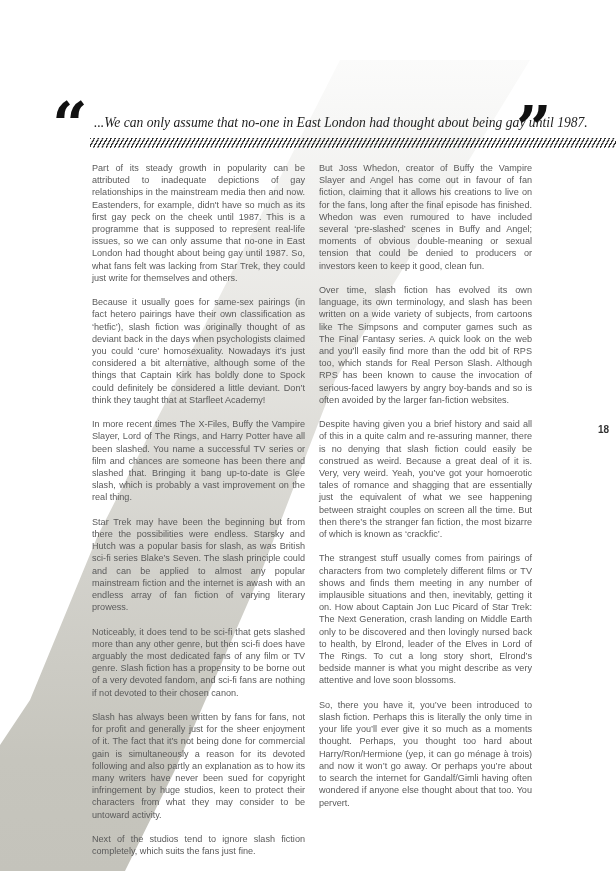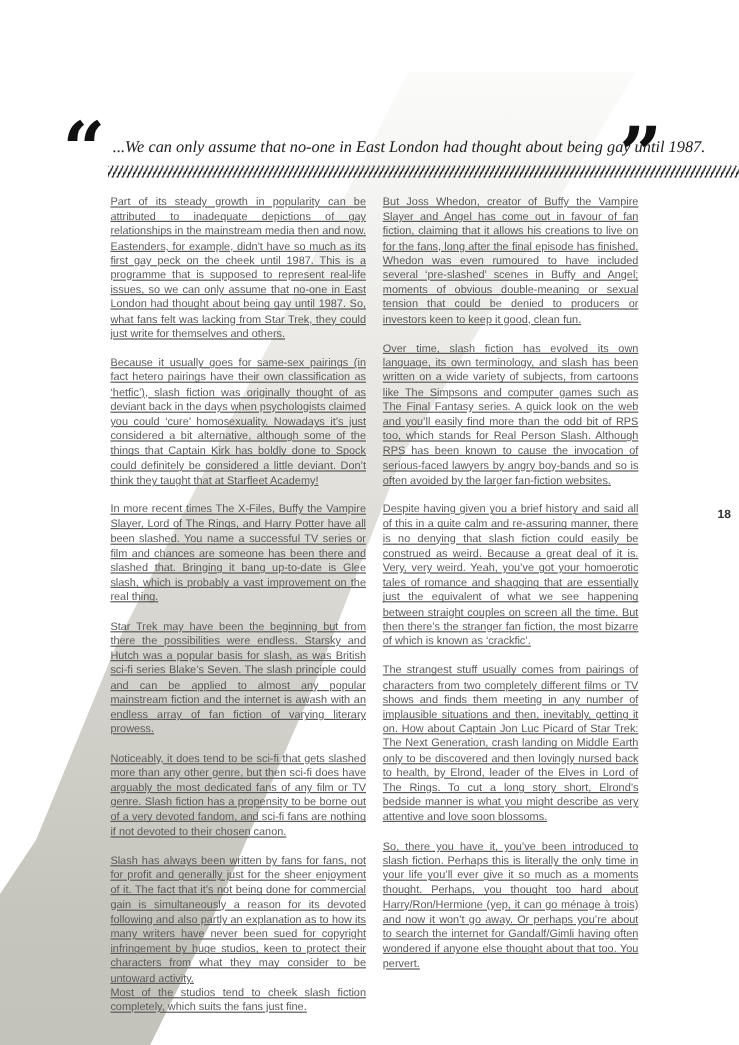--- a/index.html
+++ b/index.html
@@ -36,26 +36,25 @@
     background: repeating-linear-gradient(60deg, transparent 0px, transparent 1.6px, #222 1.6px, #222 3.0px, transparent 3.0px, transparent 4.2px);
     background-size: 4.2px 10px;
     background-image: repeating-linear-gradient(-60deg, #222 0 1.3px, transparent 1.3px 3.9px);
   }
 
   .column {
     position: absolute; top: 162px; width: 213px; z-index: 2;
     font-family: "Liberation Sans", "DejaVu Sans", sans-serif;
     font-size: 9.1px; line-height: 12.2px; color: #5a5a5a;
     text-align: justify;
-    text-decoration: underline;
   }
   .col-left { left: 92px; }
   .col-right { left: 319px; }
   .column p { margin-bottom: 12.2px; }
-  .column p.tight { margin-bottom: 0; }
+  .column p.tight { margin-bottom: 12px; }
 
   .page-number {
     position: absolute; left: 598px; top: 424px; z-index: 2;
     font-family: "Liberation Sans", "DejaVu Sans", sans-serif; font-weight: bold;
     font-size: 10px; color: #333333;
   }
 </style>
 </head>
 <body>
 
@@ -68,21 +67,21 @@
   <div class="hatch-rule"></div>
 </div>
 
 <div class="column col-left">
   <p>Part of its steady growth in popularity can be attributed to inadequate depictions of gay relationships in the mainstream media then and now. Eastenders, for example, didn't have so much as its first gay peck on the cheek until 1987. This is a programme that is supposed to represent real-life issues, so we can only assume that no-one in East London had thought about being gay until 1987. So, what fans felt was lacking from Star Trek, they could just write for themselves and others.</p>
   <p>Because it usually goes for same-sex pairings (in fact hetero pairings have their own classification as ‘hetfic’), slash fiction was originally thought of as deviant back in the days when psychologists claimed you could ‘cure’ homosexuality. Nowadays it’s just considered a bit alternative, although some of the things that Captain Kirk has boldly done to Spock could definitely be considered a little deviant. Don’t think they taught that at Starfleet Academy!</p>
   <p>In more recent times The X-Files, Buffy the Vampire Slayer, Lord of The Rings, and Harry Potter have all been slashed. You name a successful TV series or film and chances are someone has been there and slashed that. Bringing it bang up-to-date is Glee slash, which is probably a vast improvement on the real thing.</p>
   <p>Star Trek may have been the beginning but from there the possibilities were endless. Starsky and Hutch was a popular basis for slash, as was British sci-fi series Blake’s Seven. The slash principle could and can be applied to almost any popular mainstream fiction and the internet is awash with an endless array of fan fiction of varying literary prowess.</p>
   <p>Noticeably, it does tend to be sci-fi that gets slashed more than any other genre, but then sci-fi does have arguably the most dedicated fans of any film or TV genre. Slash fiction has a propensity to be borne out of a very devoted fandom, and sci-fi fans are nothing if not devoted to their chosen canon.</p>
   <p class="tight">Slash has always been written by fans for fans, not for profit and generally just for the sheer enjoyment of it. The fact that it’s not being done for commercial gain is simultaneously a reason for its devoted following and also partly an explanation as to how its many writers have never been sued for copyright infringement by huge studios, keen to protect their characters from what they may consider to be untoward activity.</p>
-  <p>Most of the studios tend to cheek slash fiction completely, which suits the fans just fine.</p>
+  <p>Next of the studios tend to ignore slash fiction completely, which suits the fans just fine.</p>
 </div>
 
 <div class="column col-right">
   <p>But Joss Whedon, creator of Buffy the Vampire Slayer and Angel has come out in favour of fan fiction, claiming that it allows his creations to live on for the fans, long after the final episode has finished. Whedon was even rumoured to have included several ‘pre-slashed’ scenes in Buffy and Angel; moments of obvious double-meaning or sexual tension that could be denied to producers or investors keen to keep it good, clean fun.</p>
   <p>Over time, slash fiction has evolved its own language, its own terminology, and slash has been written on a wide variety of subjects, from cartoons like The Simpsons and computer games such as The Final Fantasy series. A quick look on the web and you’ll easily find more than the odd bit of RPS too, which stands for Real Person Slash. Although RPS has been known to cause the invocation of serious-faced lawyers by angry boy-bands and so is often avoided by the larger fan-fiction websites.</p>
   <p>Despite having given you a brief history and said all of this in a quite calm and re-assuring manner, there is no denying that slash fiction could easily be construed as weird. Because a great deal of it is. Very, very weird. Yeah, you’ve got your homoerotic tales of romance and shagging that are essentially just the equivalent of what we see happening between straight couples on screen all the time. But then there’s the stranger fan fiction, the most bizarre of which is known as ‘crackfic’.</p>
   <p>The strangest stuff usually comes from pairings of characters from two completely different films or TV shows and finds them meeting in any number of implausible situations and then, inevitably, getting it on. How about Captain Jon Luc Picard of Star Trek: The Next Generation, crash landing on Middle Earth only to be discovered and then lovingly nursed back to health, by Elrond, leader of the Elves in Lord of The Rings. To cut a long story short, Elrond’s bedside manner is what you might describe as very attentive and love soon blossoms.</p>
   <p>So, there you have it, you’ve been introduced to slash fiction. Perhaps this is literally the only time in your life you’ll ever give it so much as a moments thought. Perhaps, you thought too hard about Harry/Ron/Hermione (yep, it can go ménage à trois) and now it won’t go away. Or perhaps you’re about to search the internet for Gandalf/Gimli having often wondered if anyone else thought about that too. You pervert.</p>
 </div>
 

